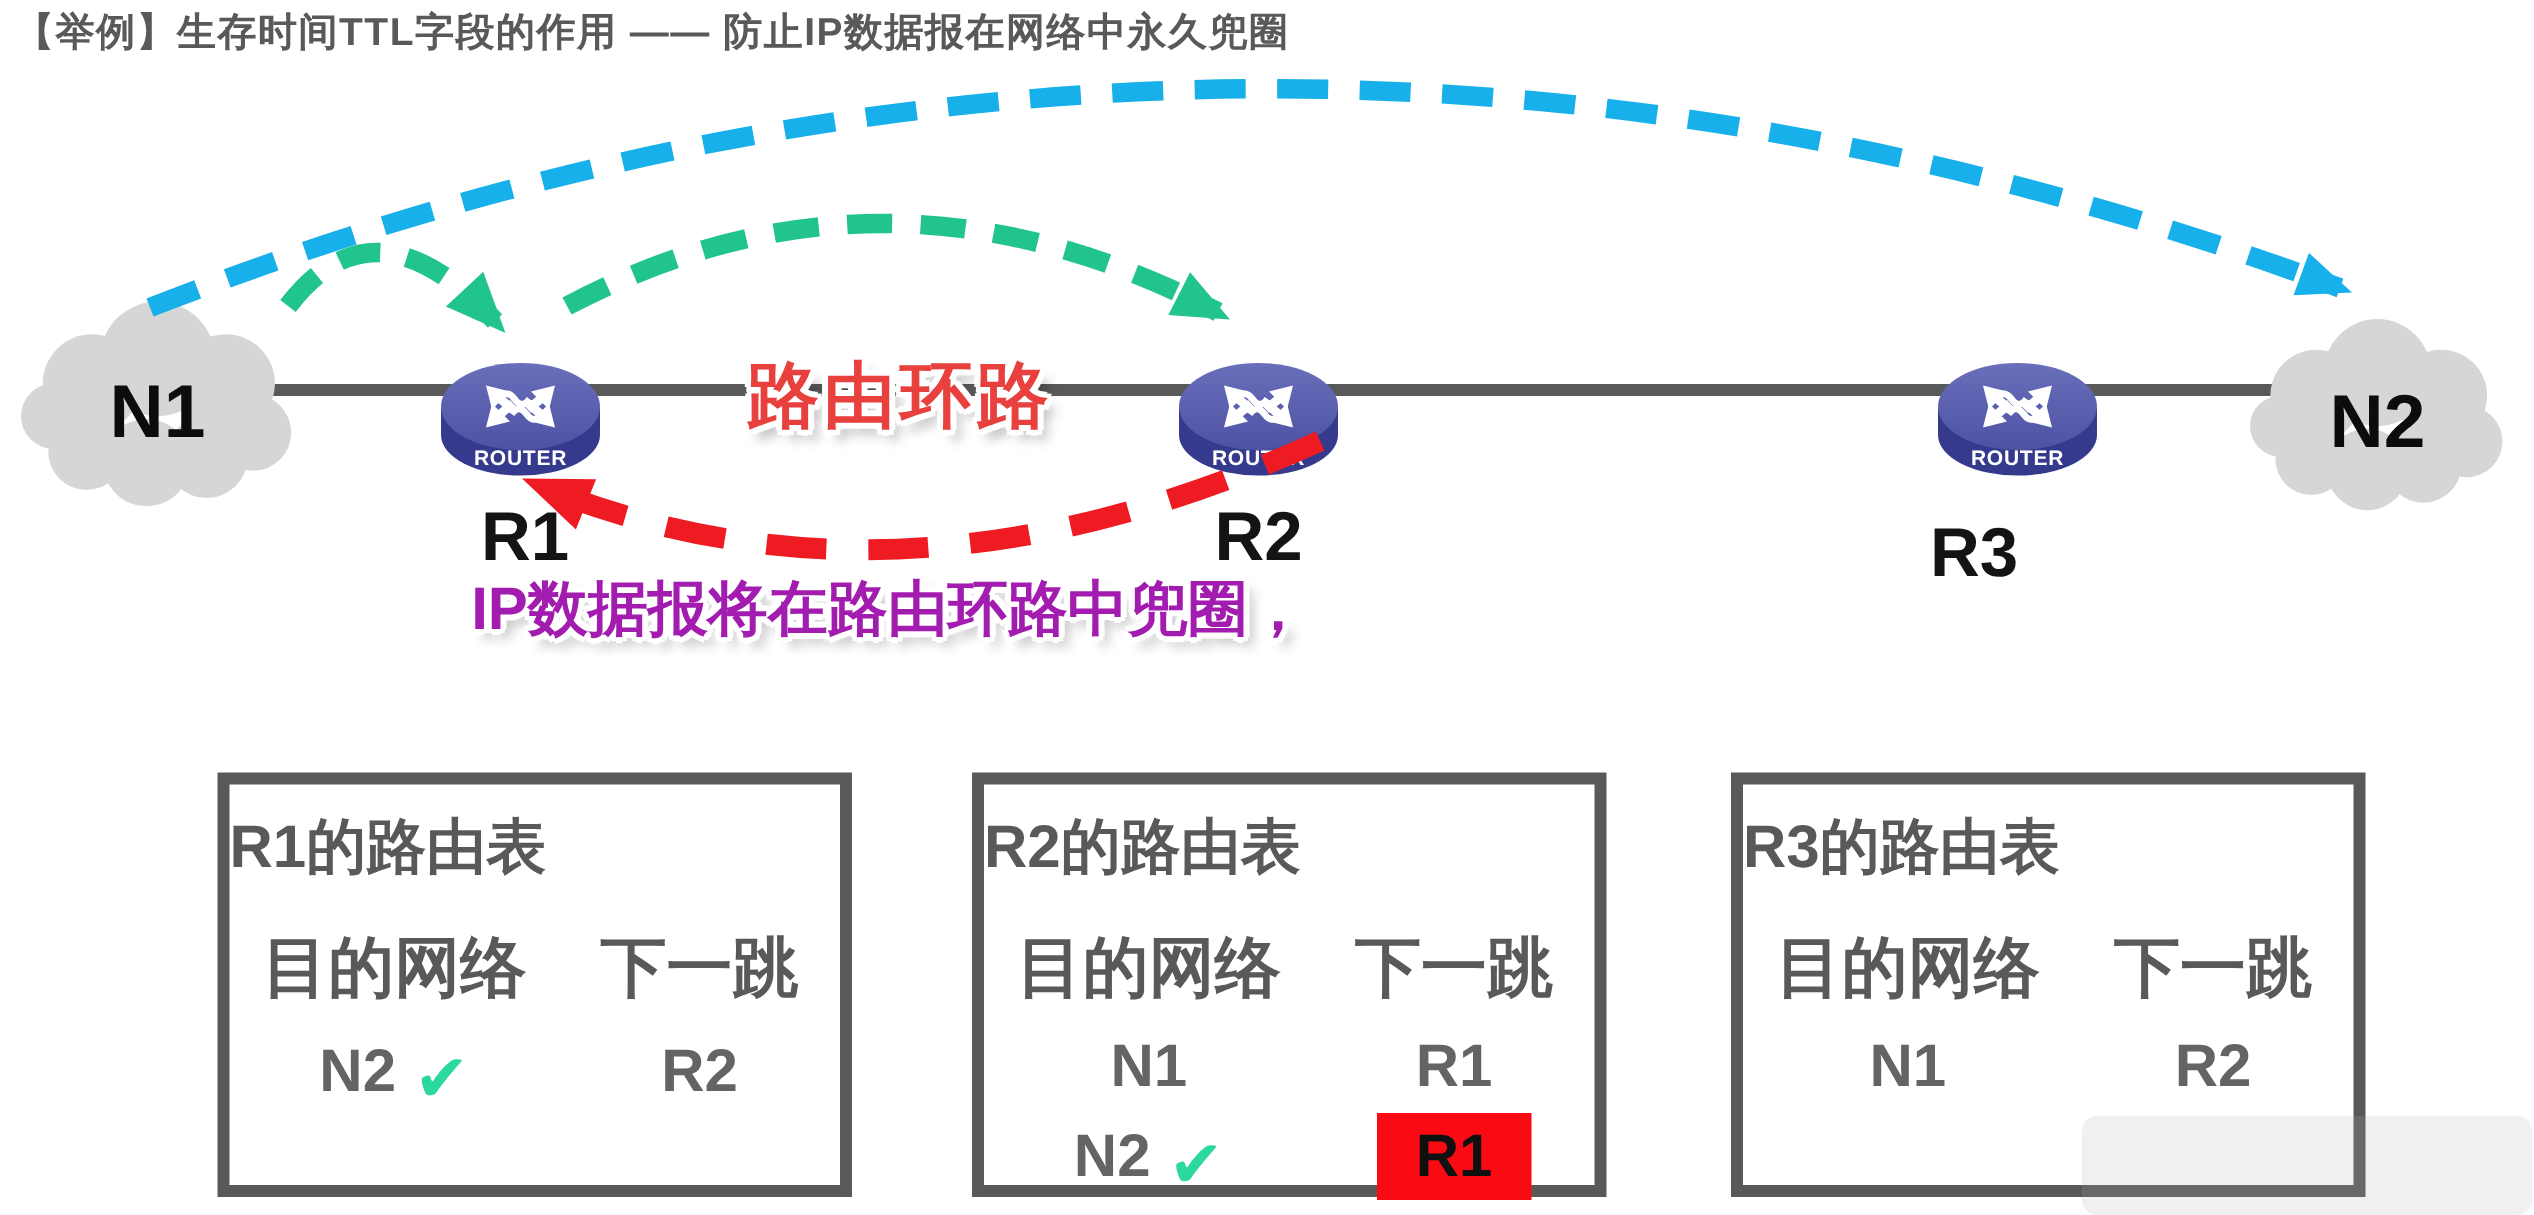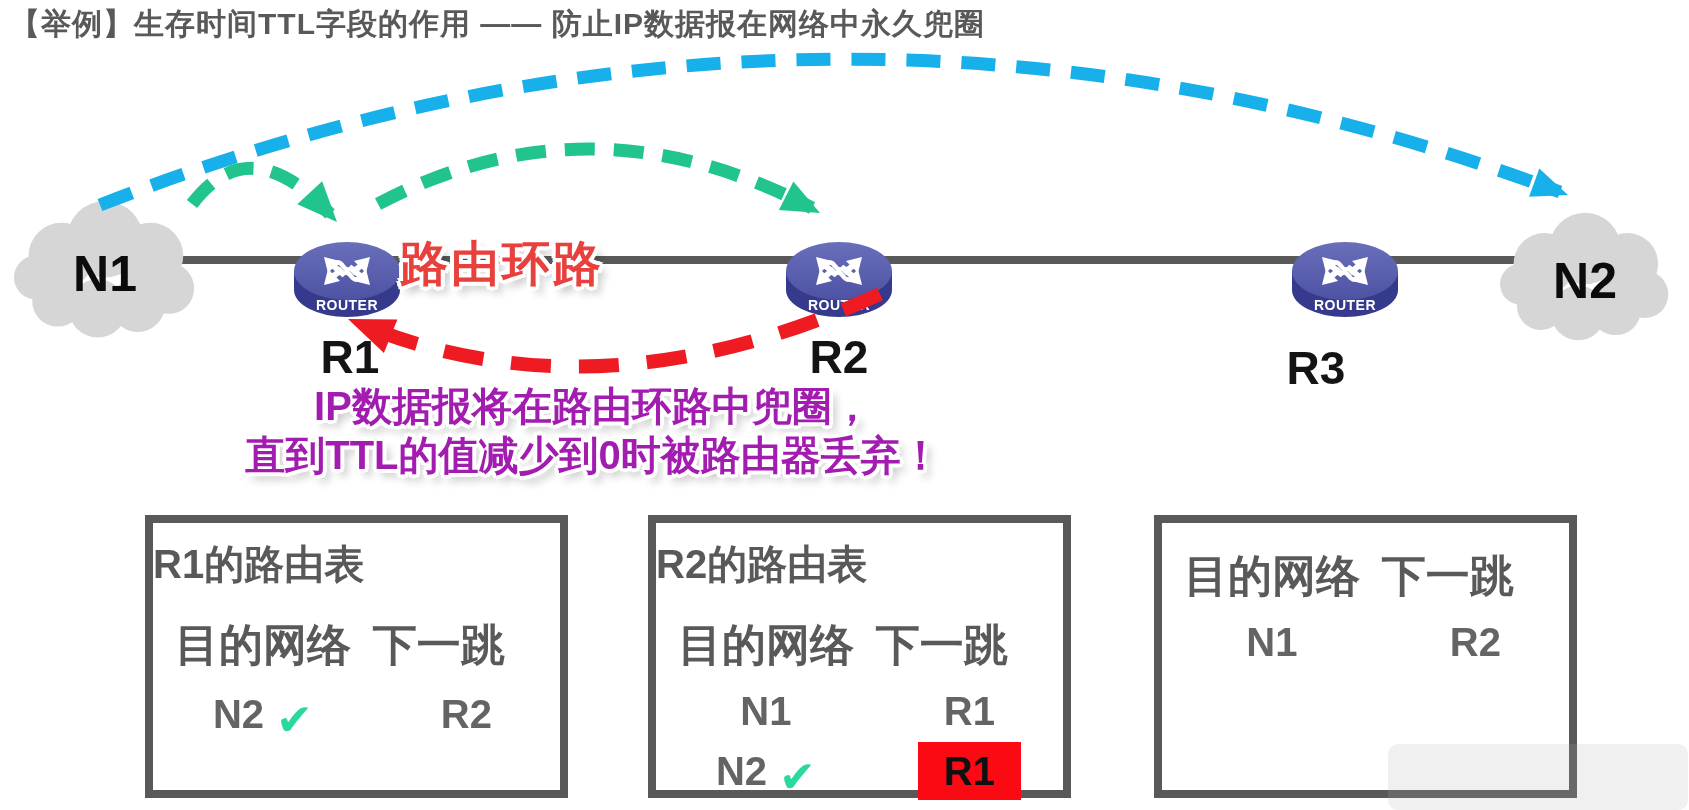--- a/index.html
+++ b/index.html
@@ -4,21 +4,21 @@
 <style>
   html,body{margin:0;padding:0;}
   body{
     width:1689px;height:810px;position:relative;overflow:hidden;
     background:#ffffff;
     font-family:"Liberation Sans","DejaVu Sans",sans-serif;
     font-weight:bold;
   }
   .page-title{
     position:absolute;left:10px;top:4px;
-    font-size:30px;color:#595959;letter-spacing:1px;white-space:nowrap;
+    font-size:26px;color:#595959;letter-spacing:1px;white-space:nowrap;
   }
   
   .net-line{position:absolute;left:140px;top:256px;width:1420px;height:8px;background:#595959;}
   .cloud{position:absolute;width:182px;height:152px;}
   .cloud svg{width:100%;height:100%;display:block;}
   #cloud-n1{left:14px;top:196px;}
   #cloud-n2{left:1500px;top:202px;width:170px;height:154px;}
   .cloud-label{
     position:absolute;inset:0;display:flex;align-items:center;justify-content:center;
     font-size:50px;color:#0c0c0c;padding-top:4px;
@@ -32,40 +32,40 @@
   #label-r1{left:285px;}
   #label-r2{left:774px;}
   #label-r3{left:1251px;margin-top:11px;}
   .outline-white{
     text-shadow:
       -3px -3px 0 #fff, 3px -3px 0 #fff, -3px 3px 0 #fff, 3px 3px 0 #fff,
       0 -4px 0 #fff, 0 4px 0 #fff, -4px 0 0 #fff, 4px 0 0 #fff,
       6px 7px 8px rgba(0,0,0,0.28);
   }
   .loop-label{
-    position:absolute;left:400px;top:232px;width:400px;
+    position:absolute;left:400px;top:232px;width:400px;text-align:center;
     font-size:48px;color:#e8403d;letter-spacing:3px;
   }
   .loop-note{
     position:absolute;left:143px;top:382px;width:900px;text-align:center;
     font-size:40px;line-height:49px;color:#a21caf;
   }
   .arc-layer{position:absolute;left:0;top:0;pointer-events:none;}
   
   .rt-table{
     position:absolute;top:515px;width:423px;height:283px;
     border:8px solid #595959;box-sizing:border-box;background:#fff;
   }
   #table-r1{left:145px;}
   #table-r2{left:648px;}
   #table-r3{left:1154px;}
   .tbl-title{font-size:40px;color:#595959;margin-top:14px;}
   .tbl-header{display:flex;margin-top:24px;color:#595959;font-size:44px;}
   .hdr-dest{width:54%;text-align:center;}
-  .hdr-next{width:46%;text-align:left;}
+  .hdr-next{width:46%;text-align:center;}
   .tbl-row{display:flex;margin-top:14px;color:#646464;font-size:40px;align-items:center;}
   .tight{margin-top:8px;}
   .cell-dest{width:54%;display:flex;justify-content:center;align-items:center;}
   .cell-next{width:46%;text-align:center;}
   .check{color:#2bd9a0;font-size:44px;margin-left:12px;transform:translateY(5px);display:inline-block;}
   .hl{background:#fb0a14;color:#101010;display:inline-block;line-height:58px;padding:0 26px;}
   .watermark{
     position:absolute;left:1388px;top:744px;width:300px;height:66px;
     background:rgba(170,170,170,0.18);border-radius:10px;
   }
@@ -147,21 +147,20 @@
     </svg>
 </div>
 
 <div class="router-label" id="label-r1">R1</div>
 <div class="router-label" id="label-r2">R2</div>
 <div class="router-label" id="label-r3">R3</div>
 
 <div class="loop-label outline-white">路由环路</div>
 <div class="loop-note outline-white">
   <div>IP数据报将在路由环路中兜圈，</div>
-  <div>直到TTL的值减少到0时被路由器丢弃！</div>
 </div>
 
 <svg class="arc-layer" width="1689" height="810" viewBox="0 0 1689 810">
 
   <path d="M100 205 Q830 -80 1560 192" stroke="#18b0ea" stroke-width="13" fill="none" stroke-dasharray="34 21"></path>
   <polygon points="0,0 -36,-15 -36,15" fill="#18b0ea" transform="translate(1568,195) rotate(20)"></polygon>
 
   <path d="M192 204 Q250 128 330 214" stroke="#22c48e" stroke-width="13" fill="none" stroke-dasharray="28 18"></path>
   <polygon points="0,0 -40,-17 -40,17" fill="#22c48e" transform="translate(337,222) rotate(47)"></polygon>
 
@@ -208,20 +207,21 @@
       <span>N2</span>
       <span class="check">✔</span>
     </div>
     <div class="cell-next">
       <span class="hl">R1</span>
     </div>
   </div>
 </div>
 
 <div class="rt-table" id="table-r3">
+  <div class="tbl-title">R3的路由表</div>
   <div class="tbl-header">
     <div class="hdr-dest">目的网络</div>
     <div class="hdr-next">下一跳</div>
   </div>
   <div class="tbl-row">
     <div class="cell-dest">
       <span>N1</span>
     </div>
     <div class="cell-next">
       <span>R2</span>

